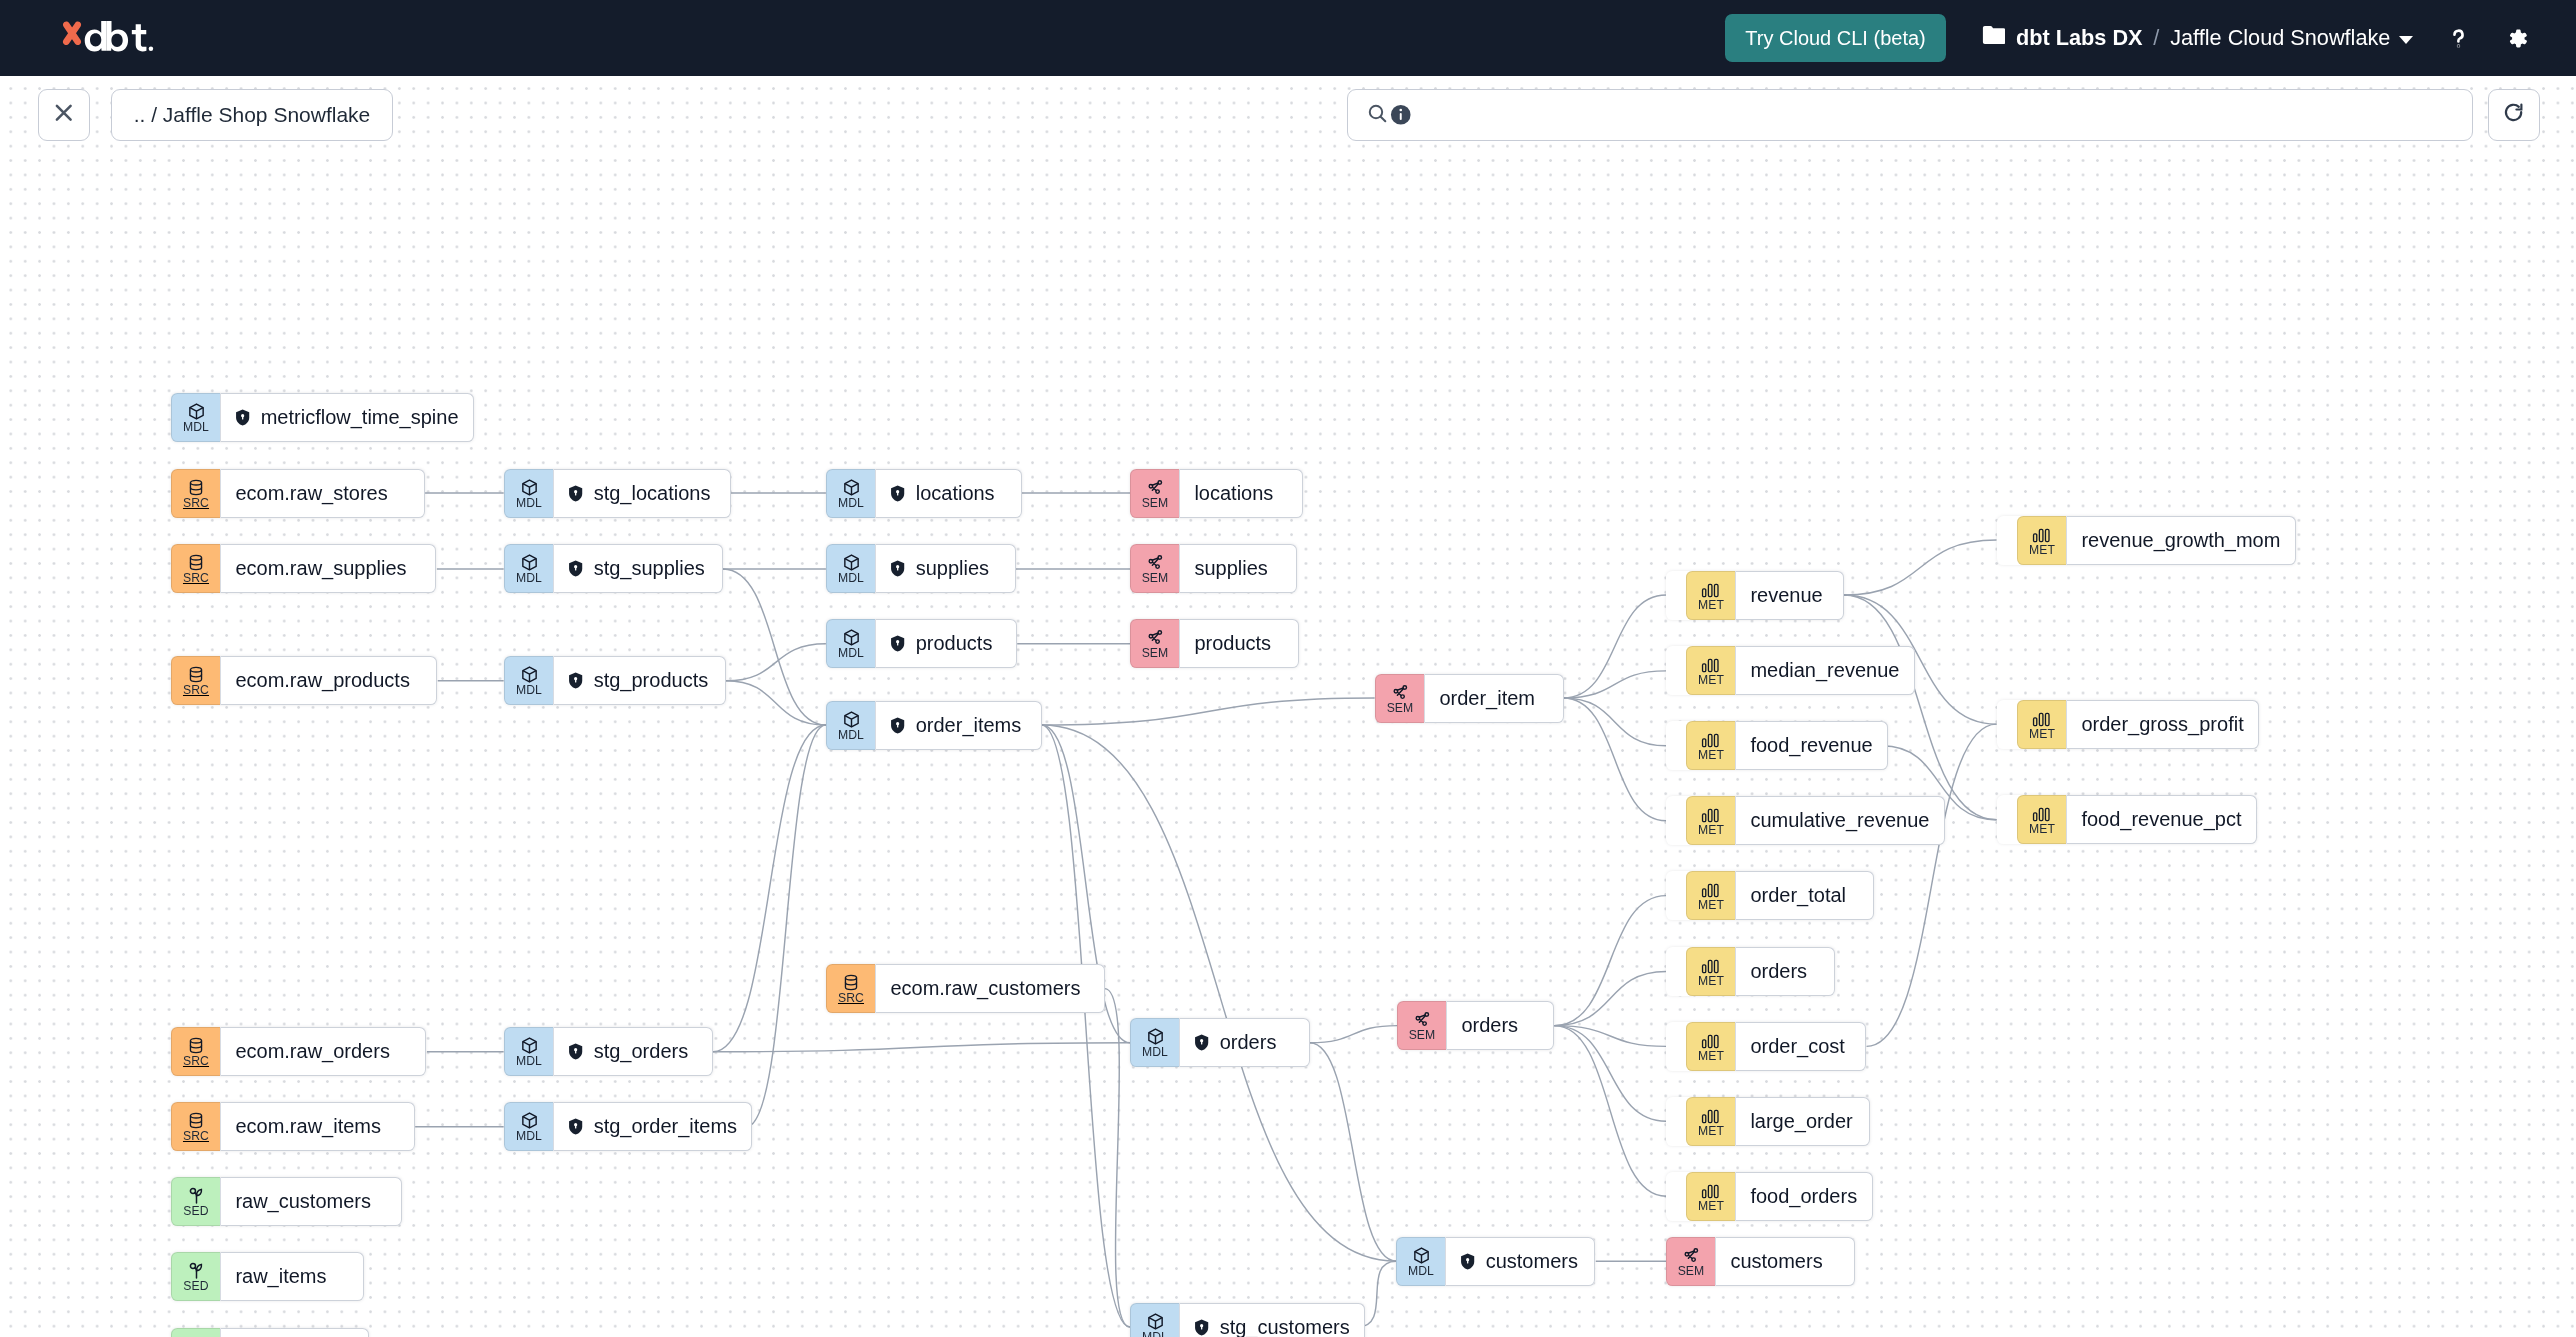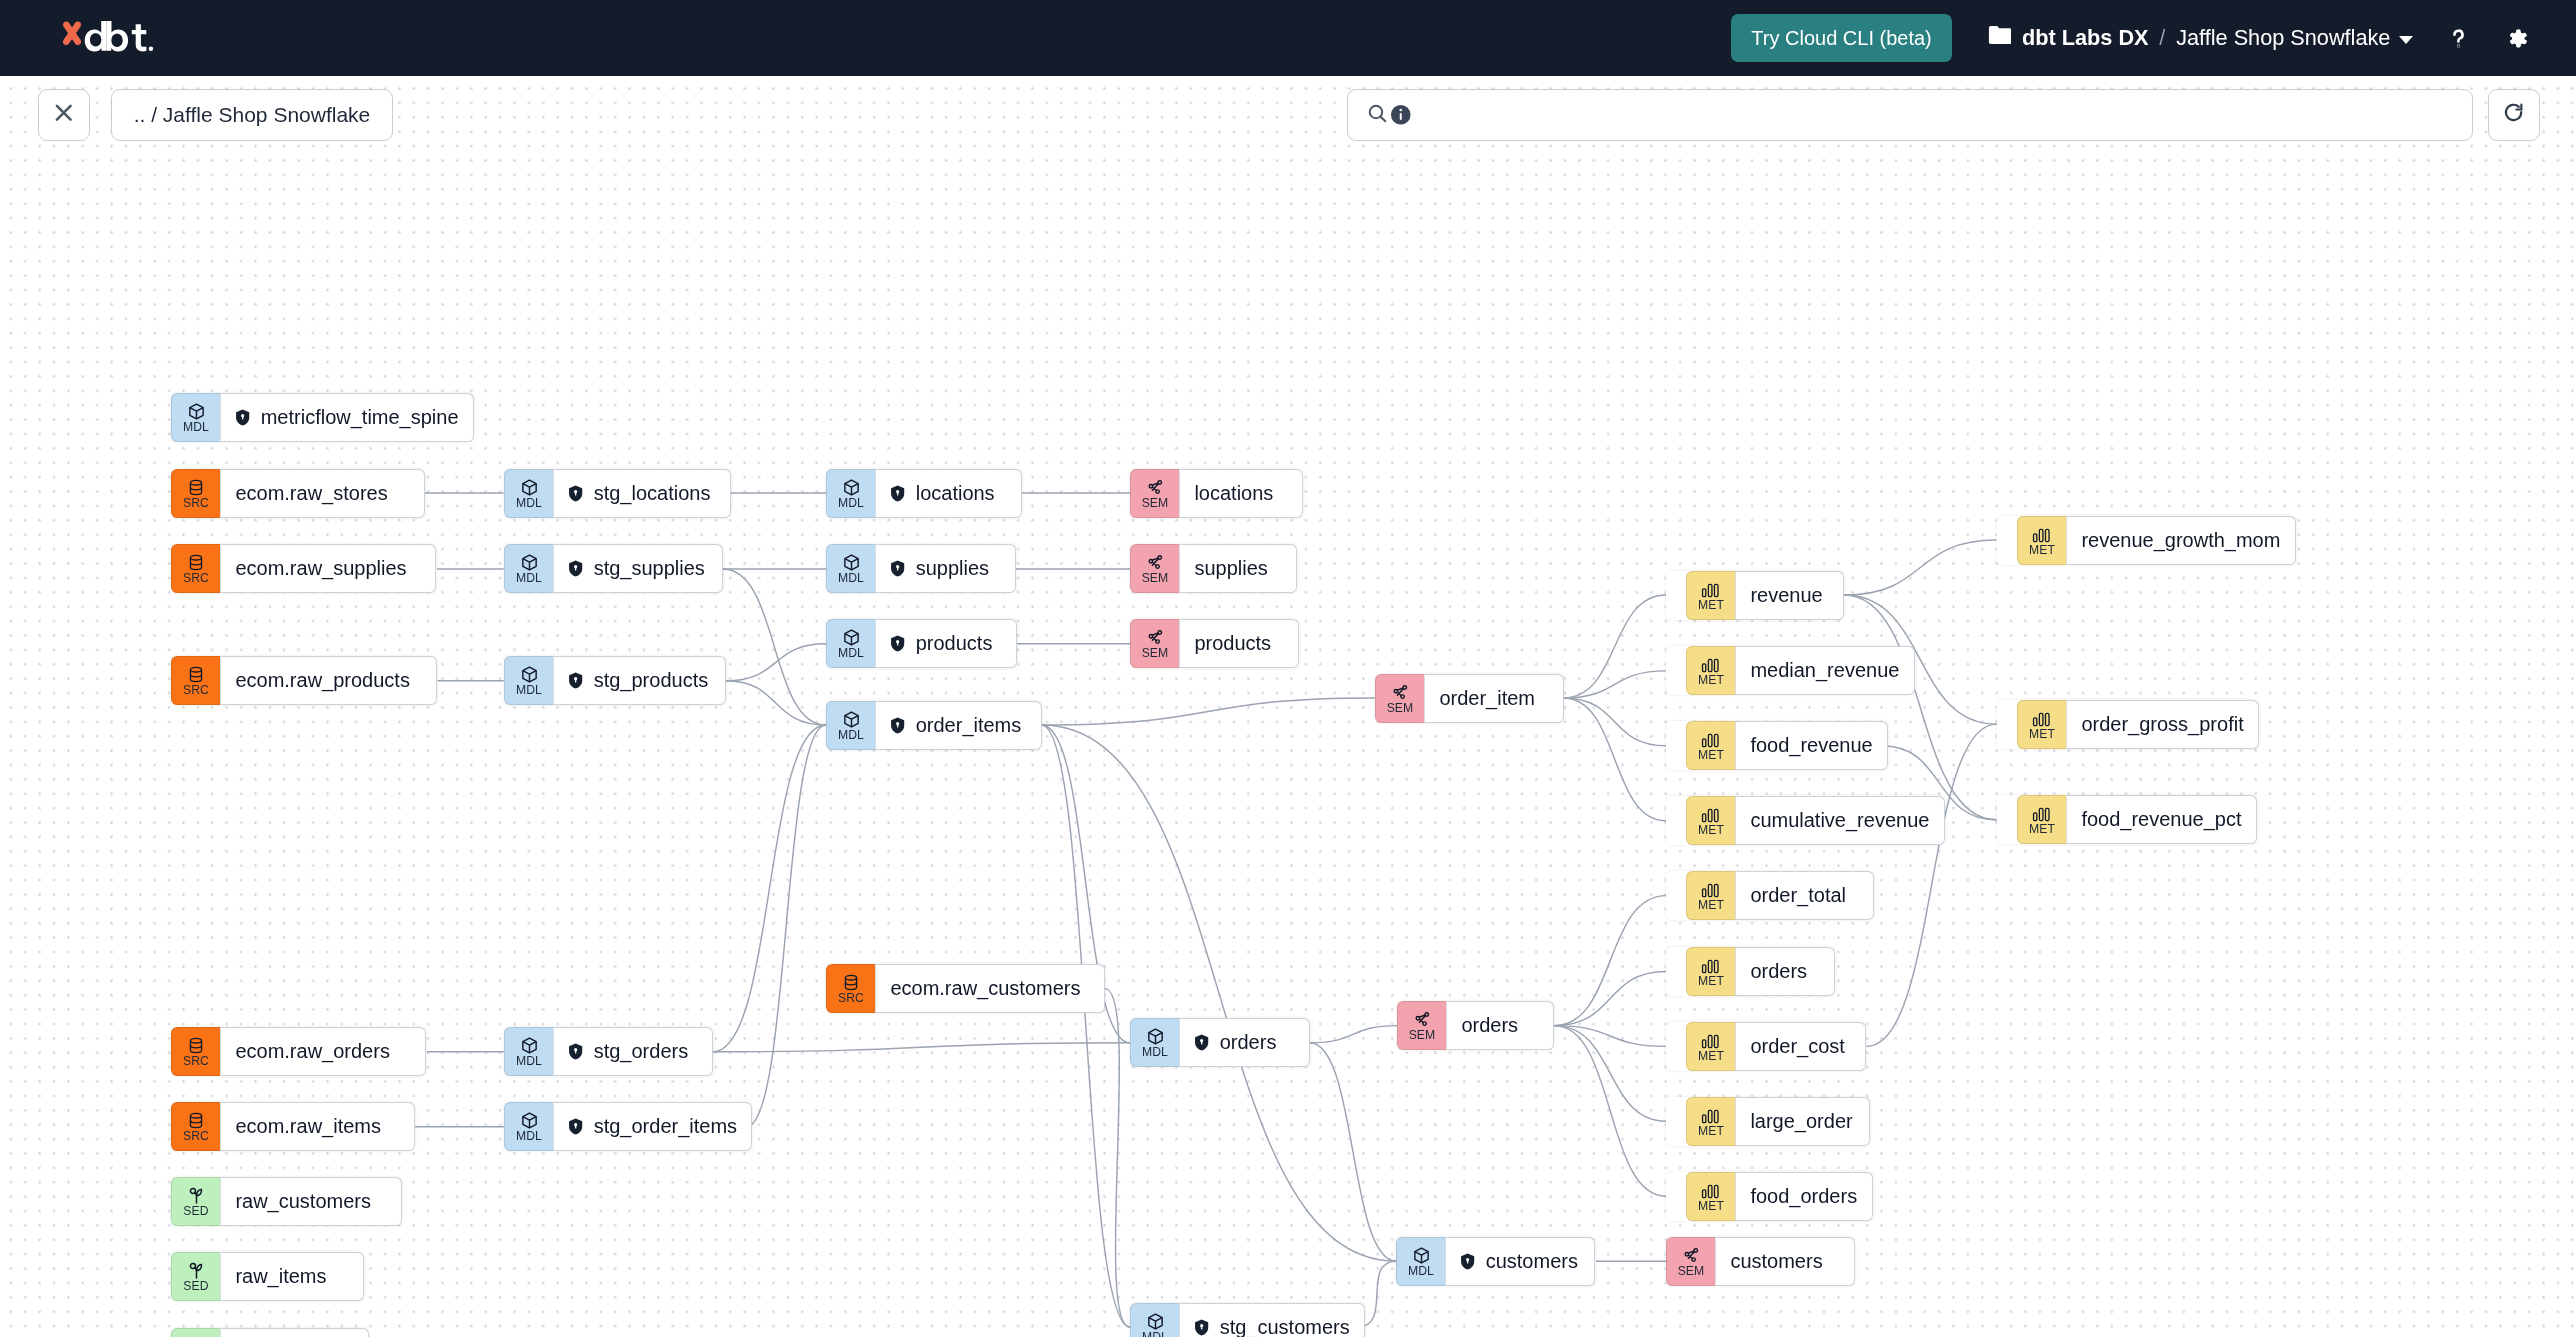--- a/index.html
+++ b/index.html
@@ -151,21 +151,21 @@
     padding: 0 14.4px;
     gap: 10px;
     background: #ffffff;
   }
   .node .body .label {
     font-size: 20px; color: #111827; white-space: nowrap;
   }
   .node .body .shield { flex: 0 0 auto; display: flex; align-items: center; }
 
   .t-mdl .badge { background: #bfdcf2; }
-  .t-src .badge { background: #f97316; }
+  .t-src .badge { background: #fdba74; text-decoration: underline; }
   .t-sed .badge { background: #bdf0bd; }
   .t-sem .badge { background: #f3a3ad; text-align: right; }
   .t-met .badge { background: #f6dd87; margin-left: 20px; }
 </style>
 </head>
 <body>
 
 <div id="topnav">
 
   <div id="logo">
@@ -191,21 +191,21 @@
 
     <div id="breadcrumb-nav">
       <span class="folder-ic">
         <svg width="23.5" height="20" viewBox="0 0 26 22" fill="#ffffff">
           <path d="M1 3.2c0-1.2.9-2.2 2.1-2.2h6.3c.7 0 1.3.3 1.7.9l1.1 1.5h11.7c1.2 0 2.1 1 2.1 2.2v13.2c0 1.2-.9 2.2-2.1 2.2H3.1C1.9 21 1 20 1 18.8V3.2z"></path>
         </svg>
       </span>
       <span>dbt Labs DX</span>
       <span class="sep">/</span>
       <span class="proj">
-        <span>Jaffle Shop Snowflake</span>
+        <span>Jaffle Cloud Snowflake</span>
         <span class="caret" style="width:0;height:0;border-left:7.2px solid transparent;border-right:7.2px solid transparent;border-top:8.1px solid #ffffff;margin-top:3.6px;"></span>
       </span>
     </div>
 
     <div id="help-btn">
       <svg width="27" height="27" viewBox="0 0 24 24" fill="none" stroke="#ffffff" stroke-width="2.3" stroke-linecap="round">
         <path d="M8.4 8.6a3.6 3.6 0 1 1 4.6 3.5c-.9.3-1.1 1-1.1 1.8v.7"></path>
         <circle cx="12" cy="18.6" r="0.2" stroke-width="2.6"></circle>
       </svg>
     </div>

